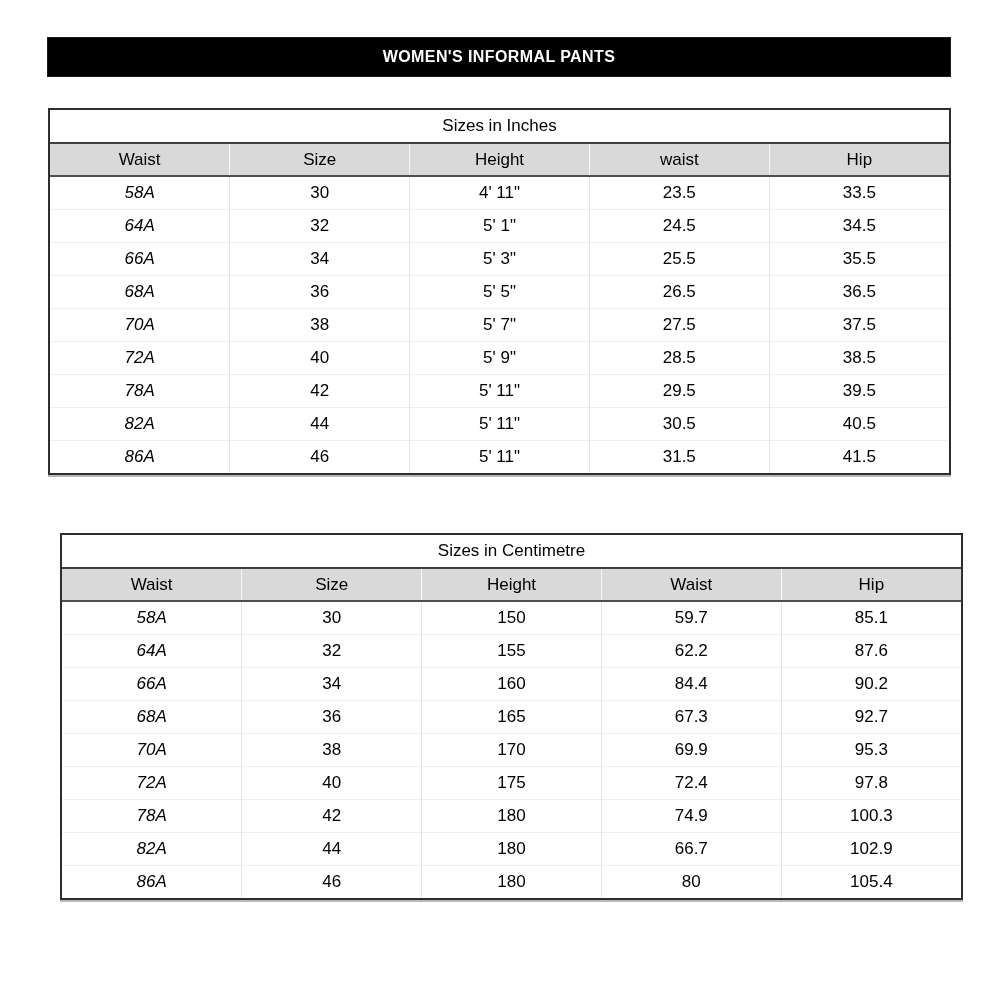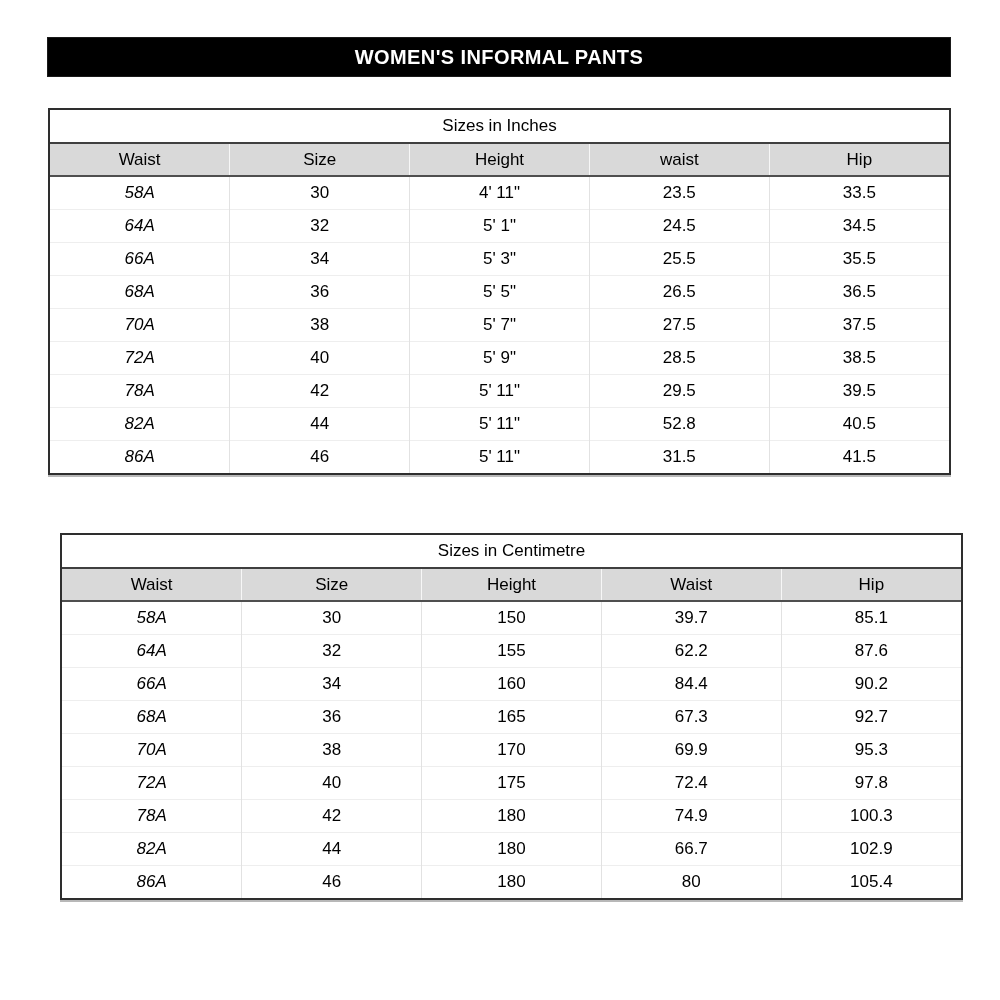--- a/index.html
+++ b/index.html
@@ -19,21 +19,21 @@
     top: 37px;
     width: 904px;
     height: 40px;
     background: var(--title-bar-bg, #000);
     color: var(--title-bar-text, #fff);
     border: 1px solid #1a1a1a;
     display: flex;
     align-items: center;
     justify-content: center;
     font-weight: 700;
-    font-size: 20px;
+    font-size: 16px;
     letter-spacing: 0.4px;
   }
   .size-table {
     position: absolute;
     left: 48px;
     width: 903px;
     background: #ffffff;
     border: 2px solid var(--table-border, #2e2e2e);
     box-shadow: 0 2px 0 rgba(0,0,0,0.28);
   }
@@ -145,21 +145,21 @@
             <td>78A</td>
             <td>42</td>
             <td>5' 11"</td>
             <td>29.5</td>
             <td>39.5</td>
           </tr>
           <tr>
             <td>82A</td>
             <td>44</td>
             <td>5' 11"</td>
-            <td>52.8</td>
+            <td>30.5</td>
             <td>40.5</td>
           </tr>
           <tr>
             <td>86A</td>
             <td>46</td>
             <td>5' 11"</td>
             <td>31.5</td>
             <td>41.5</td>
           </tr>
         </tbody>
@@ -176,21 +176,21 @@
             <th>Height</th>
             <th>Waist</th>
             <th>Hip</th>
           </tr>
       </thead>
       <tbody>
           <tr>
             <td>58A</td>
             <td>30</td>
             <td>150</td>
-            <td>39.7</td>
+            <td>59.7</td>
             <td>85.1</td>
           </tr>
           <tr>
             <td>64A</td>
             <td>32</td>
             <td>155</td>
             <td>62.2</td>
             <td>87.6</td>
           </tr>
           <tr>

